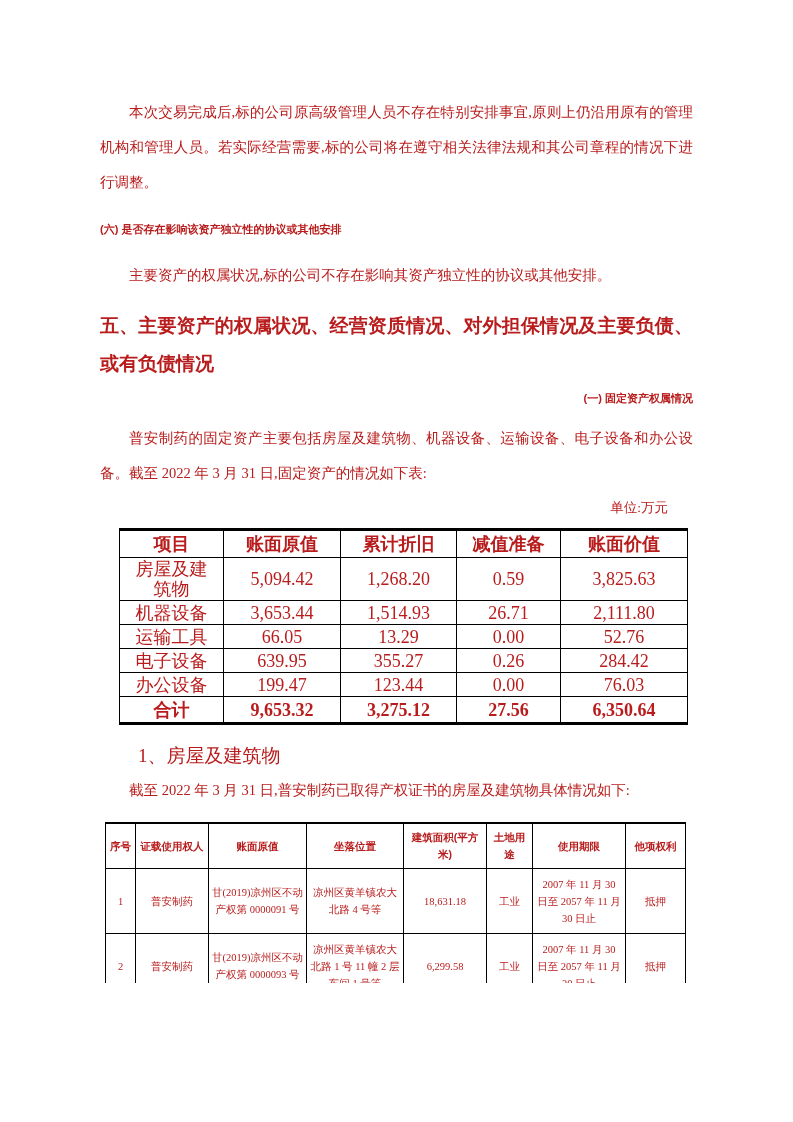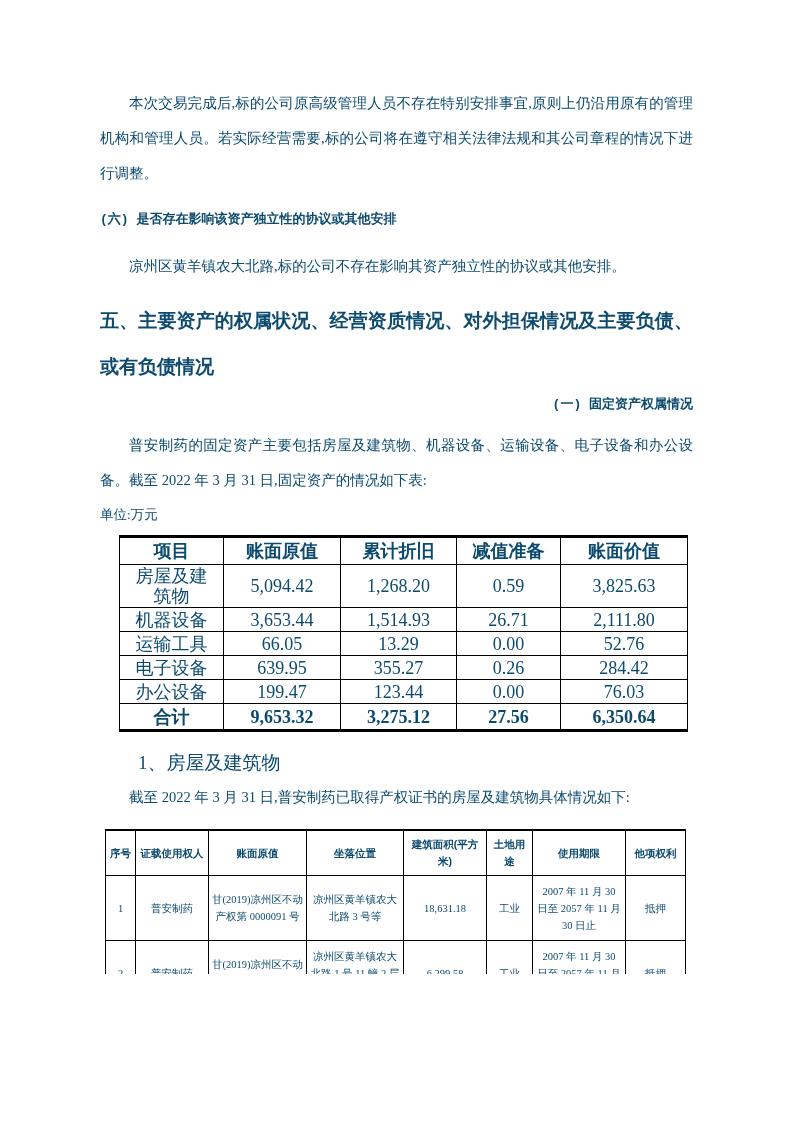--- a/index.html
+++ b/index.html
@@ -1,56 +1,56 @@
 <!DOCTYPE html>
 <html><head>
 <meta charset="utf-8">
 <style>
   html, body { margin: 0; padding: 0; background: #ffffff; }
   .page {
     position: relative;
     width: 793px;
     height: 974px;
-    margin: 0 auto;
+    margin: 9px auto;
     background: #ffffff;
-    color: #0c4a6e;
+    color: #b91c1c;
     font-family: "Liberation Serif", "DejaVu Serif", serif;
     box-sizing: border-box;
     padding: 86px 100px 0 100px;
     overflow: hidden;
   }
   .body-text {
     font-size: 14.5px;
     line-height: 35px;
     text-indent: 2em;
     text-align: justify;
     margin: 0;
   }
   .heading-l2 {
-    font-family: Liberation Mono, monospace;
-    font-weight: bold;
-    font-size: 13px;
+    font-family: Liberation Sans, sans-serif;
+    font-weight: bold;
+    font-size: 11px;
     line-height: 26px;
     margin: 16px 0 0 0;
   }
   .para-independence { margin-top: 16px; }
   .heading-l1 {
     font-family: "Liberation Sans", "DejaVu Sans", sans-serif;
     font-weight: bold;
     font-size: 19px;
-    line-height: 46px;
+    line-height: 38px;
     margin: 14px 0 0 0;
     text-align: justify;
   }
   .heading-sub { margin-top: 2px; text-align: right; }
   .para-fixed-assets { margin-top: 10px; }
   .unit-label {
     font-size: 13.5px;
     line-height: 22px;
-    text-align: left;
+    text-align: right;
     padding-right: 25px;
     margin-top: 6px;
   }
   
   .asset-table {
     border-collapse: collapse;
     table-layout: fixed;
     width: 568px;
     margin: 9px 0 0 19px;
     border-top: 3px solid #000;
@@ -129,21 +129,21 @@
 </style>
 </head>
 <body>
 
 <div class="page">
 
   <p class="body-text">本次交易完成后,标的公司原高级管理人员不存在特别安排事宜,原则上仍沿用原有的管理机构和管理人员。若实际经营需要,标的公司将在遵守相关法律法规和其公司章程的情况下进行调整。</p>
 
   <h3 class="heading-l2">(六) 是否存在影响该资产独立性的协议或其他安排</h3>
 
-  <p class="body-text para-independence">凉州区黄羊镇农大北路,标的公司不存在影响其资产独立性的协议或其他安排。</p>
+  <p class="body-text para-independence">主要资产的权属状况,标的公司不存在影响其资产独立性的协议或其他安排。</p>
 
   <h2 class="heading-l1">五、主要资产的权属状况、经营资质情况、对外担保情况及主要负债、或有负债情况</h2>
 
   <h3 class="heading-l2 heading-sub">(一) 固定资产权属情况</h3>
 
   <p class="body-text para-fixed-assets">普安制药的固定资产主要包括房屋及建筑物、机器设备、运输设备、电子设备和办公设备。截至 2022 年 3 月 31 日,固定资产的情况如下表:</p>
 
   <div class="unit-label">单位:万元</div>
 
   <table class="asset-table">
@@ -234,21 +234,21 @@
         <th>土地用途</th>
         <th>使用期限</th>
         <th>他项权利</th>
       </tr>
     </thead>
     <tbody>
       <tr>
         <td>1</td>
         <td>普安制药</td>
         <td>甘(2019)凉州区不动产权第 0000091 号</td>
-        <td>凉州区黄羊镇农大北路 3 号等</td>
+        <td>凉州区黄羊镇农大北路 4 号等</td>
         <td>18,631.18</td>
         <td>工业</td>
         <td>2007 年 11 月 30 日至 2057 年 11 月 30 日止</td>
         <td>抵押</td>
       </tr>
       <tr>
         <td>2</td>
         <td>普安制药</td>
         <td>甘(2019)凉州区不动产权第 0000093 号</td>
         <td>凉州区黄羊镇农大北路 1 号 11 幢 2 层车间 1 号等</td>

